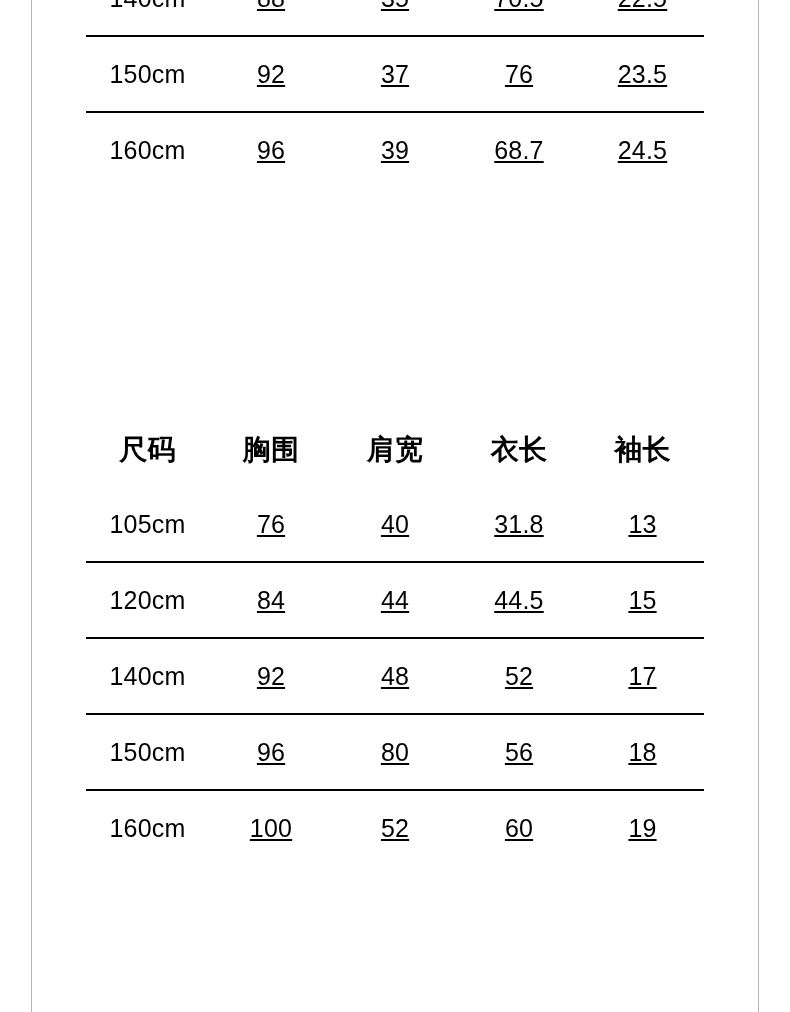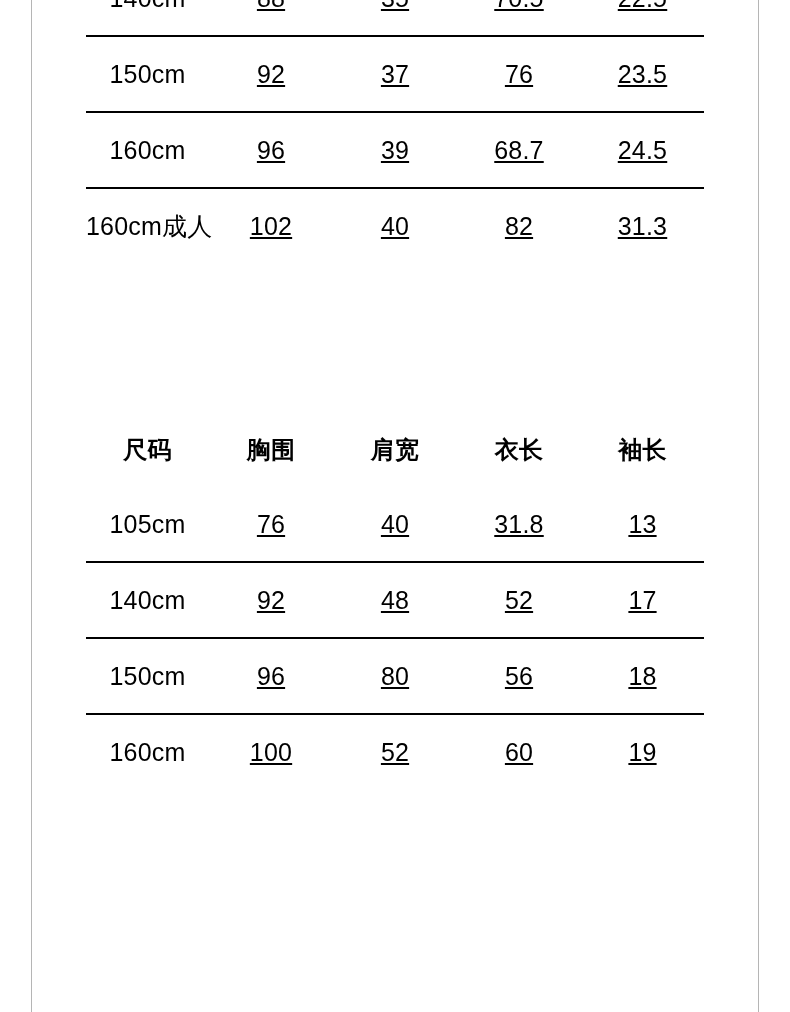--- a/index.html
+++ b/index.html
@@ -53,21 +53,21 @@
     text-align: center;
     vertical-align: middle;
     font-size: 25px;
     line-height: 1;
     letter-spacing: 0.2px;
     white-space: nowrap;
   }
 
   .size-table th {
     font-weight: bold;
-    font-size: 24px;
+    font-size: 28px;
     border: 0;
   }
 
   .size-table tbody tr td {
     border-bottom: 2px solid #000000;
   }
   .size-table tbody tr:last-child td {
     border-bottom: 0;
   }
 
@@ -106,27 +106,20 @@
         <td class="cell-value">76</td>
         <td class="cell-value">23.5</td>
       </tr>
       <tr>
         <td class="cell-size">160cm</td>
         <td class="cell-value">96</td>
         <td class="cell-value">39</td>
         <td class="cell-value">68.7</td>
         <td class="cell-value">24.5</td>
       </tr>
-      <tr>
-        <td class="cell-size">160cm成人</td>
-        <td class="cell-value">102</td>
-        <td class="cell-value">40</td>
-        <td class="cell-value">82</td>
-        <td class="cell-value">31.3</td>
-      </tr>
     </tbody>
 </table>
 
 <table class="size-table table-b" id="table-b">
   <colgroup>
     <col class="c1">
       <col class="c2">
       <col class="c3">
       <col class="c4">
       <col class="c5">
@@ -142,20 +135,27 @@
   </thead>
   <tbody>
       <tr>
         <td class="cell-size">105cm</td>
         <td class="cell-value">76</td>
         <td class="cell-value">40</td>
         <td class="cell-value">31.8</td>
         <td class="cell-value">13</td>
       </tr>
       <tr>
+        <td class="cell-size">120cm</td>
+        <td class="cell-value">84</td>
+        <td class="cell-value">44</td>
+        <td class="cell-value">44.5</td>
+        <td class="cell-value">15</td>
+      </tr>
+      <tr>
         <td class="cell-size">140cm</td>
         <td class="cell-value">92</td>
         <td class="cell-value">48</td>
         <td class="cell-value">52</td>
         <td class="cell-value">17</td>
       </tr>
       <tr>
         <td class="cell-size">150cm</td>
         <td class="cell-value">96</td>
         <td class="cell-value">80</td>

